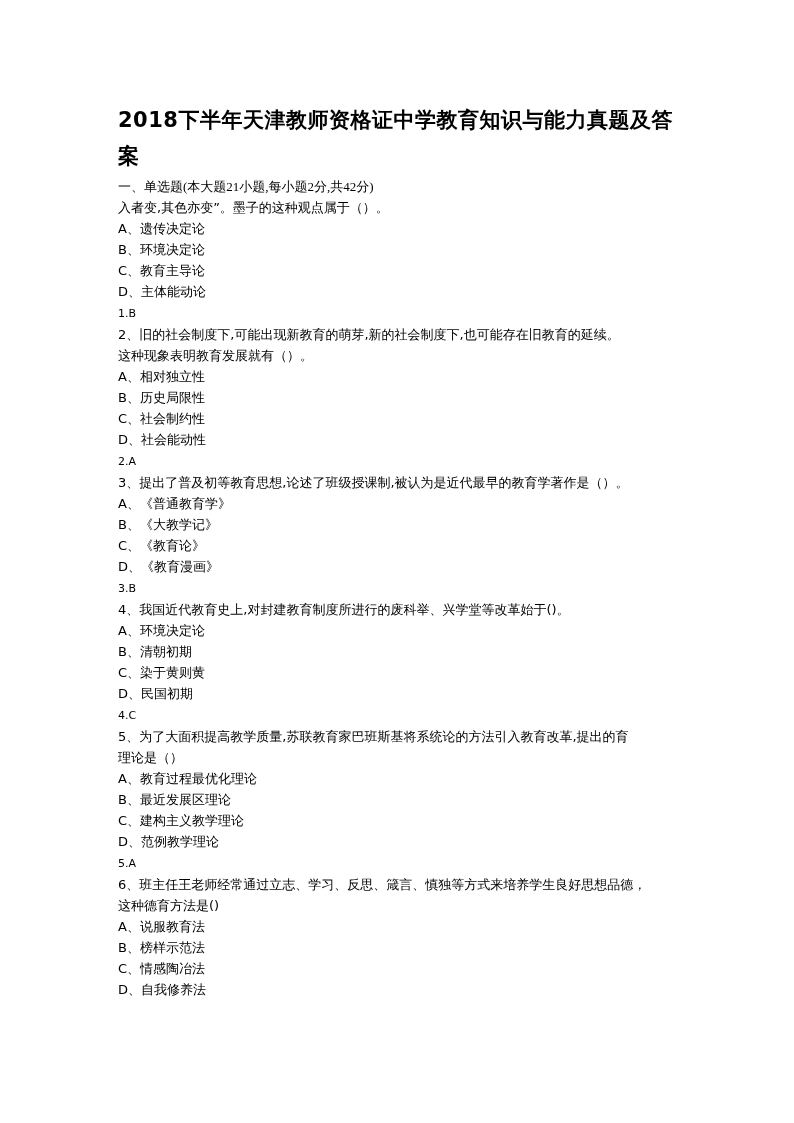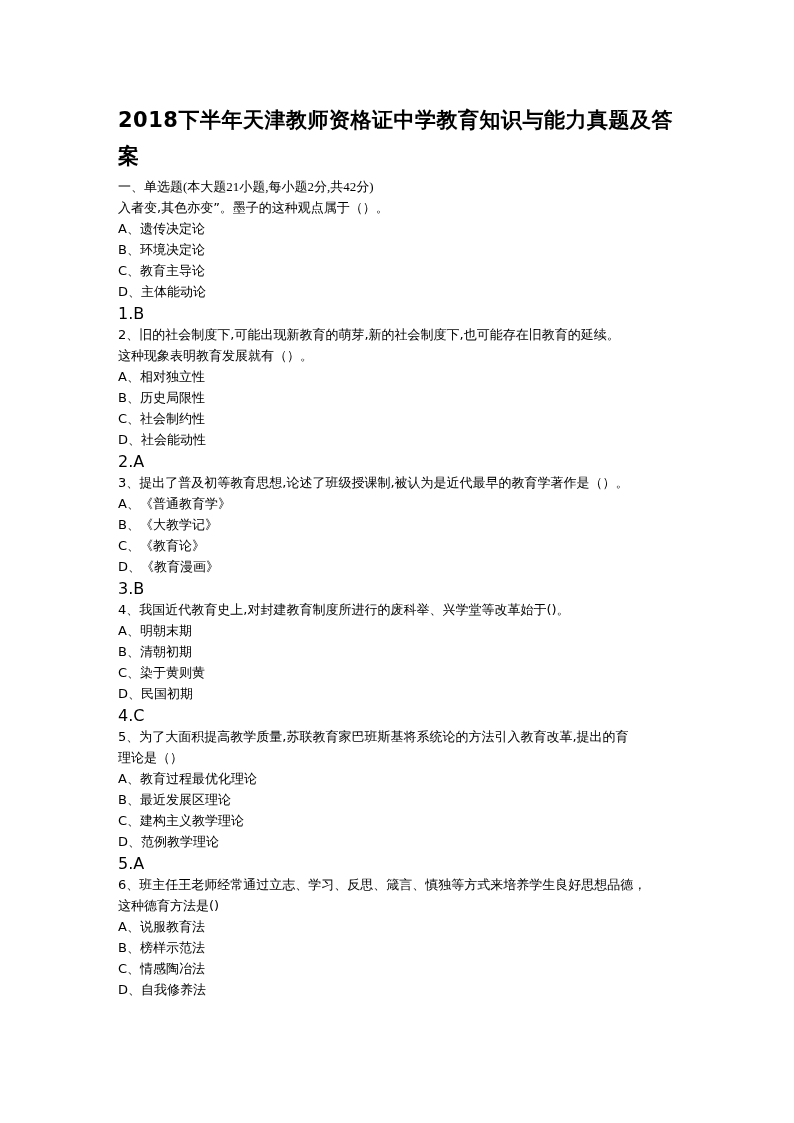--- a/index.html
+++ b/index.html
@@ -14,21 +14,21 @@
   .title {
     font-size: 21px; line-height: 36px; margin: 0 0 2px 0; font-weight: bold;
     letter-spacing: 0.5px;
   }
   .section {
     font-size: 13px; line-height: 21px; font-family: Liberation Serif, serif;
   }
   .line {
     font-size: 13px; line-height: 21px; white-space: nowrap;
   }
-  .answer { font-size: 16px; line-height: 21px; margin-top: 1px; }
+  .answer { font-size: 11px; line-height: 21px; margin-top: 1px; }
 </style>
 </head>
 <body>
 
 <div class="page">
   <div class="title">
     <div>2018下半年天津教师资格证中学教育知识与能力真题及答</div>
     <div>案</div>
   </div>
   <div class="section line">一、单选题(本大题21小题,每小题2分,共42分)</div>
@@ -56,21 +56,21 @@
     <div class="line">3、提出了普及初等教育思想,论述了班级授课制,被认为是近代最早的教育学著作是（）。</div>
     <div class="line">A、《普通教育学》</div>
     <div class="line">B、《大教学记》</div>
     <div class="line">C、《教育论》</div>
     <div class="line">D、《教育漫画》</div>
     <div class="line answer">3.B</div>
   </div>
 
   <div>
     <div class="line">4、我国近代教育史上,对封建教育制度所进行的废科举、兴学堂等改革始于()。</div>
-    <div class="line">A、明朝末期</div>
+    <div class="line">A、环境决定论</div>
     <div class="line">B、清朝初期</div>
     <div class="line">C、染于黄则黄</div>
     <div class="line">D、民国初期</div>
     <div class="line answer">4.C</div>
   </div>
 
   <div>
     <div class="line">5、为了大面积提高教学质量,苏联教育家巴班斯基将系统论的方法引入教育改革,提出的育</div>
     <div class="line">理论是（）</div>
     <div class="line">A、教育过程最优化理论</div>

